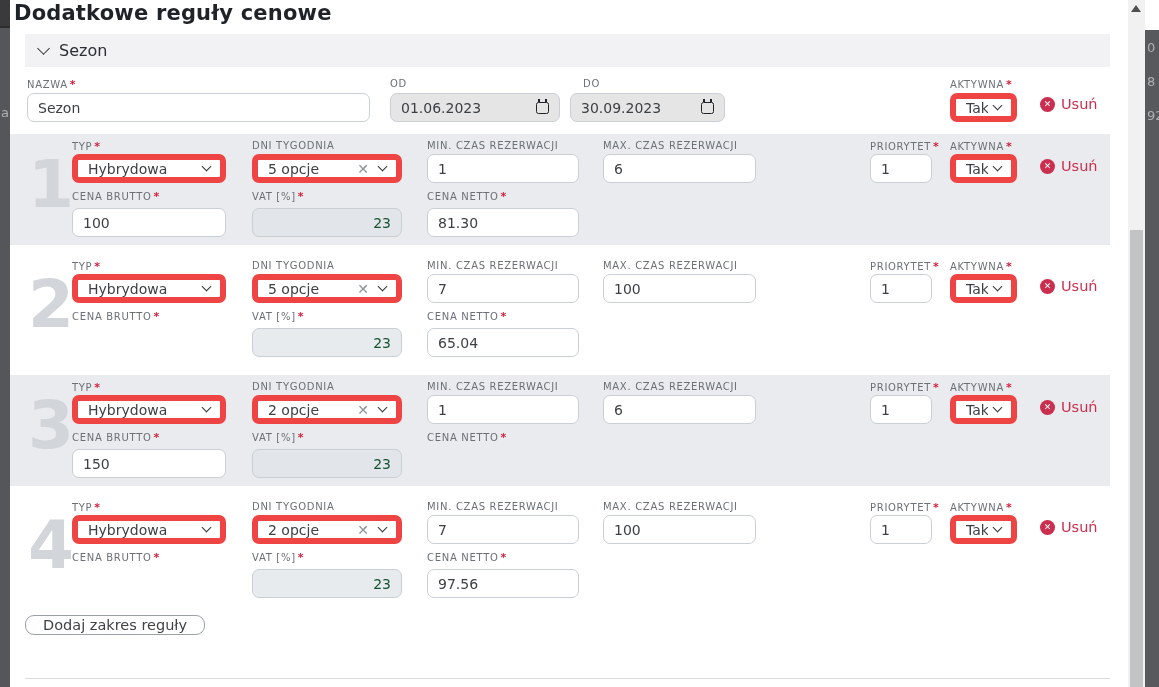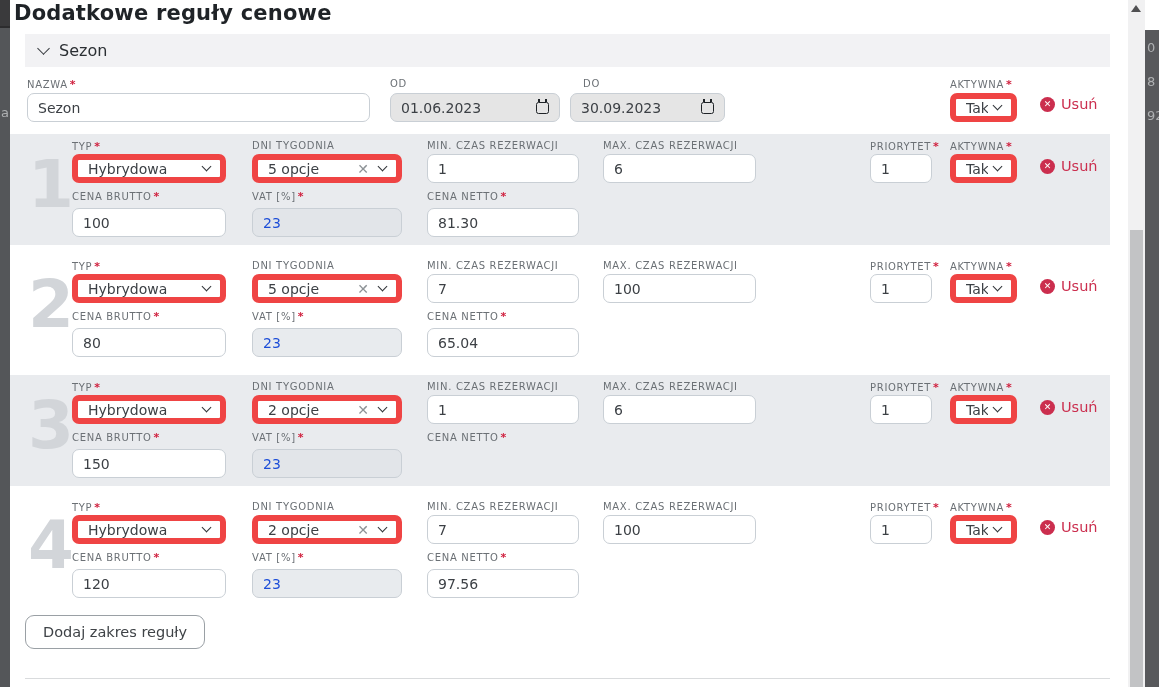--- a/index.html
+++ b/index.html
@@ -70,21 +70,21 @@
   .flabel {
     position:absolute; font-size:10px; letter-spacing:0.7px; color:#6b7075;
     white-space:nowrap;
   }
   .req { color:#d0213f; font-size:11px; margin-left:2px; font-weight:700; }
   .tinput {
     position:absolute; height:29px; border:1px solid #c9cfd5; border-radius:7px;
     background:#fff; font-size:14px; color:#3c4045; padding:0 10px;
     font-family:"DejaVu Sans","Liberation Sans",sans-serif; outline:none;
   }
-  .tinput:disabled, .tinput.disabled { background:#e8ebee; color:#1d4ed8; }
+  .tinput:disabled, .tinput.disabled { background:#e8ebee; color:#14532d;text-align:right; }
   .selectbox {
     position:absolute; height:29px; border:6px solid #ef4444; border-radius:7px;
     background:#fff; font-size:14px; color:#3c4045;
     display:flex; align-items:center; padding:0 10px; cursor:pointer;
   }
   .selectbox .val { flex:1 1 auto; white-space:nowrap; overflow:hidden; }
   .chev {
     flex:0 0 auto; width:7px; height:7px; border-right:1.8px solid #2f3337;
     border-bottom:1.8px solid #2f3337; transform:rotate(45deg); margin-top:-4px; margin-left:6px;
   }
@@ -133,21 +133,21 @@
   .col-typ  { left:62px;  width:154px; }
   .col-dni  { left:242px; width:150px; }
   .col-min  { left:417px; width:152px; }
   .col-max  { left:593px; width:153px; }
   .col-prio { left:860px; width:62px;  }
   .col-akt  { left:940px; width:67px;  }
   .col-del  { left:1030px; top:24px; }
 
   
   .add-btn {
-    position:absolute; left:15px; top:615px; height:34px; padding:0 17px;
+    position:absolute; left:15px; top:615px; height:20px; padding:0 17px;
     border:1px solid #9aa0a5; border-radius:9px; background:#fff;
     font-size:14.5px; color:#3f4347; font-family:"DejaVu Sans","Liberation Sans",sans-serif;
     cursor:pointer;
   }
   .bottom-divider {
     position:absolute; left:15px; top:678px; width:1085px; height:1px; background:#d9dbdd;
   }
 </style>
 </head>
 <body>
@@ -266,21 +266,20 @@
     <div class="flabel l1 col-akt"><span>AKTYWNA</span><span class="req">*</span></div>
     <div class="selectbox c1 col-akt">
         <span class="val">Tak</span>
         <span class="chev"></span>
       </div>
     <div class="remove-btn col-del">
         <span class="remove-circle">✕</span>
         <span class="remove-text">Usuń</span>
       </div>
     <div class="flabel l2 col-typ"><span>CENA BRUTTO</span><span class="req">*</span></div>
-    <input class="tinput c2 col-typ" value="80" style="">
     <div class="flabel l2 col-dni"><span>VAT [%]</span><span class="req">*</span></div>
     <input class="tinput disabled c2 col-dni" disabled="" value="23" style="">
     <div class="flabel l2 col-min"><span>CENA NETTO</span><span class="req">*</span></div>
     <input class="tinput c2 col-min" value="65.04" style="">
   </div>
 
   <div class="rule-row shaded" style="top:375px">
     <div class="row-number">3</div>
     <div class="flabel l1 col-typ"><span>TYP</span><span class="req">*</span></div>
     <div class="selectbox c1 col-typ">
@@ -337,21 +336,20 @@
     <div class="flabel l1 col-akt"><span>AKTYWNA</span><span class="req">*</span></div>
     <div class="selectbox c1 col-akt">
         <span class="val">Tak</span>
         <span class="chev"></span>
       </div>
     <div class="remove-btn col-del">
         <span class="remove-circle">✕</span>
         <span class="remove-text">Usuń</span>
       </div>
     <div class="flabel l2 col-typ"><span>CENA BRUTTO</span><span class="req">*</span></div>
-    <input class="tinput c2 col-typ" value="120" style="">
     <div class="flabel l2 col-dni"><span>VAT [%]</span><span class="req">*</span></div>
     <input class="tinput disabled c2 col-dni" disabled="" value="23" style="">
     <div class="flabel l2 col-min"><span>CENA NETTO</span><span class="req">*</span></div>
     <input class="tinput c2 col-min" value="97.56" style="">
   </div>
 
   <button class="add-btn">Dodaj zakres reguły</button>
   <div class="bottom-divider"></div>
 
 </div>

